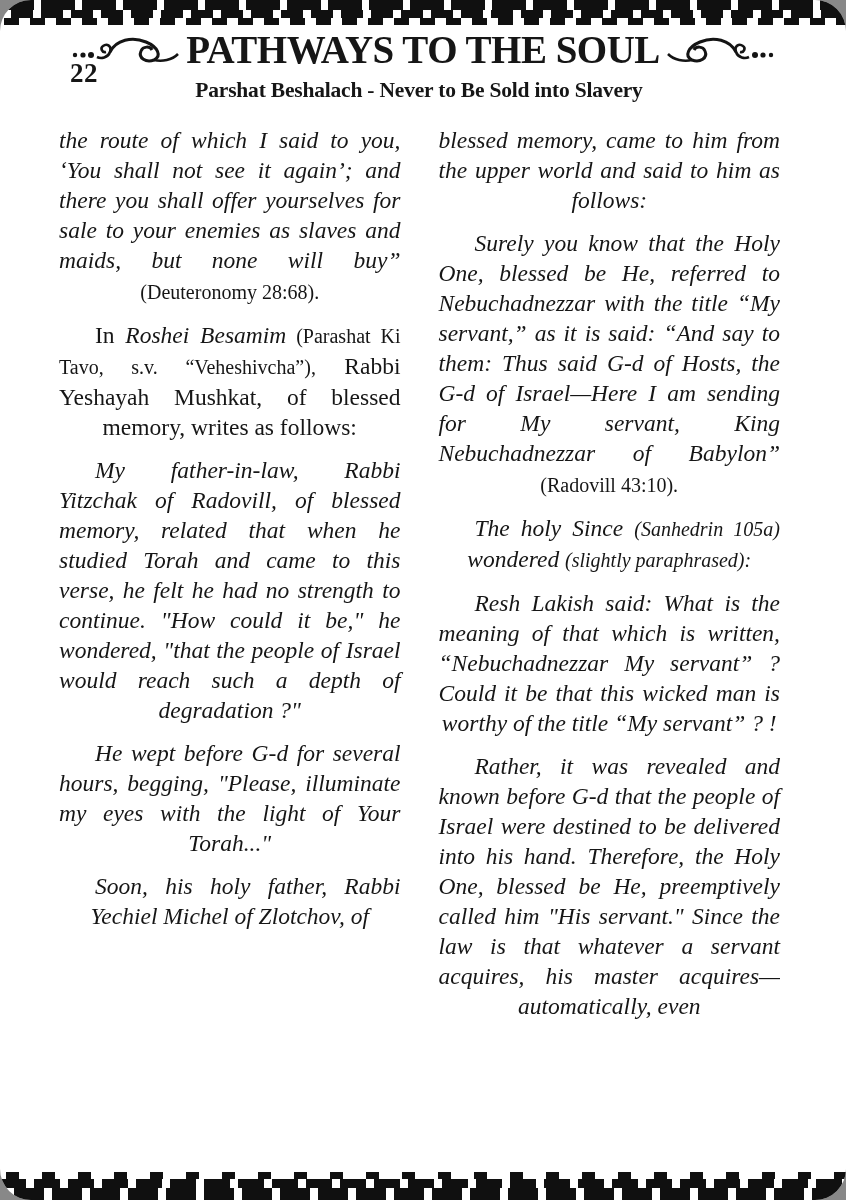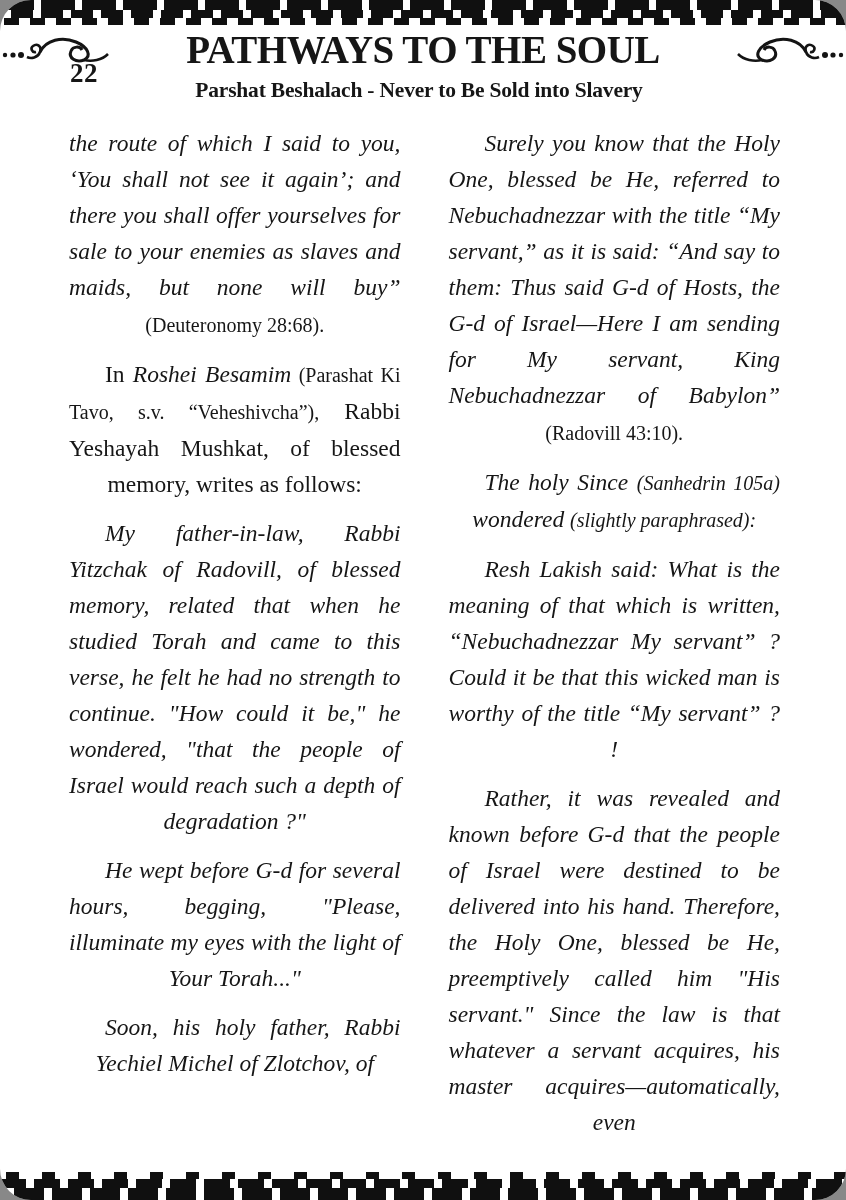--- a/index.html
+++ b/index.html
@@ -32,41 +32,41 @@
       repeating-linear-gradient(90deg,#101010 0 30px, transparent 30px 38px);
     background-size:100% 7px,100% 9px,100% 12px;
     background-position:6px 0,0 7px,14px 16px;
   }
   header{position:relative;}
   .page-number{
     position:absolute;left:70px;top:31px;
     font-size:27px;font-weight:bold;letter-spacing:0.5px;
   }
   .title-row{
-    display:flex;align-items:center;justify-content:space-between;
+    display:flex;align-items:center;justify-content:center;
     margin-top:27px;height:46px;
   }
   .book-title{
     margin:0 4px;
     font-size:39px;line-height:42px;font-weight:bold;
     letter-spacing:-0.5px;white-space:nowrap;
   }
   .flourish{flex:0 0 auto;}
   .subtitle{
     margin:4px 8px 0 0;text-align:center;
     font-size:21.5px;line-height:26px;font-weight:bold;letter-spacing:-0.2px;
   }
   main.columns{
     margin:22px 66px 0 57px;
     display:grid;grid-template-columns:1fr 1fr;column-gap:36px;
   }
   .col{min-width:0;}
   .para{
-    margin:0 0 13px 12px;
-    font-size:23.5px;line-height:36px;
+    margin:0 0 13px 2px;
+    font-size:23.5px;line-height:30px;
     text-align:justify;text-align-last:center;
     text-justify:inter-word;
   }
   .para.indent{text-indent:36px;}
   .run-n{font-style:normal;}
   .run-i{font-style:italic;}
   .run-sm{font-style:normal;font-size:20px;}
   .run-smi{font-style:italic;font-size:20px;}
 </style>
 </head>
@@ -106,20 +106,21 @@
 
   <main class="columns">
     <section class="col" id="col-left">
         <p class="para"><span class="run-i">the route of which I said to you, ‘You shall not see it again’; and there you shall offer yourselves for sale to your enemies as slaves and maids, but none will buy”</span><span class="run-sm"> (Deuteronomy 28:68).</span></p>
         <p class="para indent"><span class="run-n">In </span><span class="run-i">Roshei Besamim</span><span class="run-sm"> (Parashat Ki Tavo, s.v. “Veheshivcha”),</span><span class="run-n"> Rabbi Yeshayah Mushkat, of blessed memory, writes as follows:</span></p>
         <p class="para indent"><span class="run-i">My father-in-law, Rabbi Yitzchak of Radovill, of blessed memory, related that when he studied Torah and came to this verse, he felt he had no strength to continue. "How could it be," he wondered, "that the people of Israel would reach such a depth of degradation ?"</span></p>
         <p class="para indent"><span class="run-i">He wept before G-d for several hours, begging, "Please, illuminate my eyes with the light of Your Torah..."</span></p>
         <p class="para indent"><span class="run-i">Soon, his holy father, Rabbi Yechiel Michel of Zlotchov, of</span></p>
       </section>
     <section class="col" id="col-right">
+        <p class="para"><span class="run-i">blessed memory, came to him from the upper world and said to him as follows:</span></p>
         <p class="para indent"><span class="run-i">Surely you know that the Holy One, blessed be He, referred to Nebuchadnezzar with the title “My servant,” as it is said: “And say to them: Thus said G-d of Hosts, the G-d of Israel—Here I am sending for My servant, King Nebuchadnezzar of Babylon”</span><span class="run-sm"> (Radovill 43:10).</span></p>
         <p class="para indent"><span class="run-i">The holy Since </span><span class="run-smi">(Sanhedrin 105a)</span><span class="run-i"> wondered </span><span class="run-smi">(slightly paraphrased):</span></p>
         <p class="para indent"><span class="run-i">Resh Lakish said: What is the meaning of that which is written, “Nebuchadnezzar My servant” ? Could it be that this wicked man is worthy of the title “My servant” ? !</span></p>
         <p class="para indent"><span class="run-i">Rather, it was revealed and known before G-d that the people of Israel were destined to be delivered into his hand. Therefore, the Holy One, blessed be He, preemptively called him "His servant." Since the law is that whatever a servant acquires, his master acquires—automatically, even</span></p>
       </section>
   </main>
 
   <div class="band band-bottom"></div>
 
 </div>

